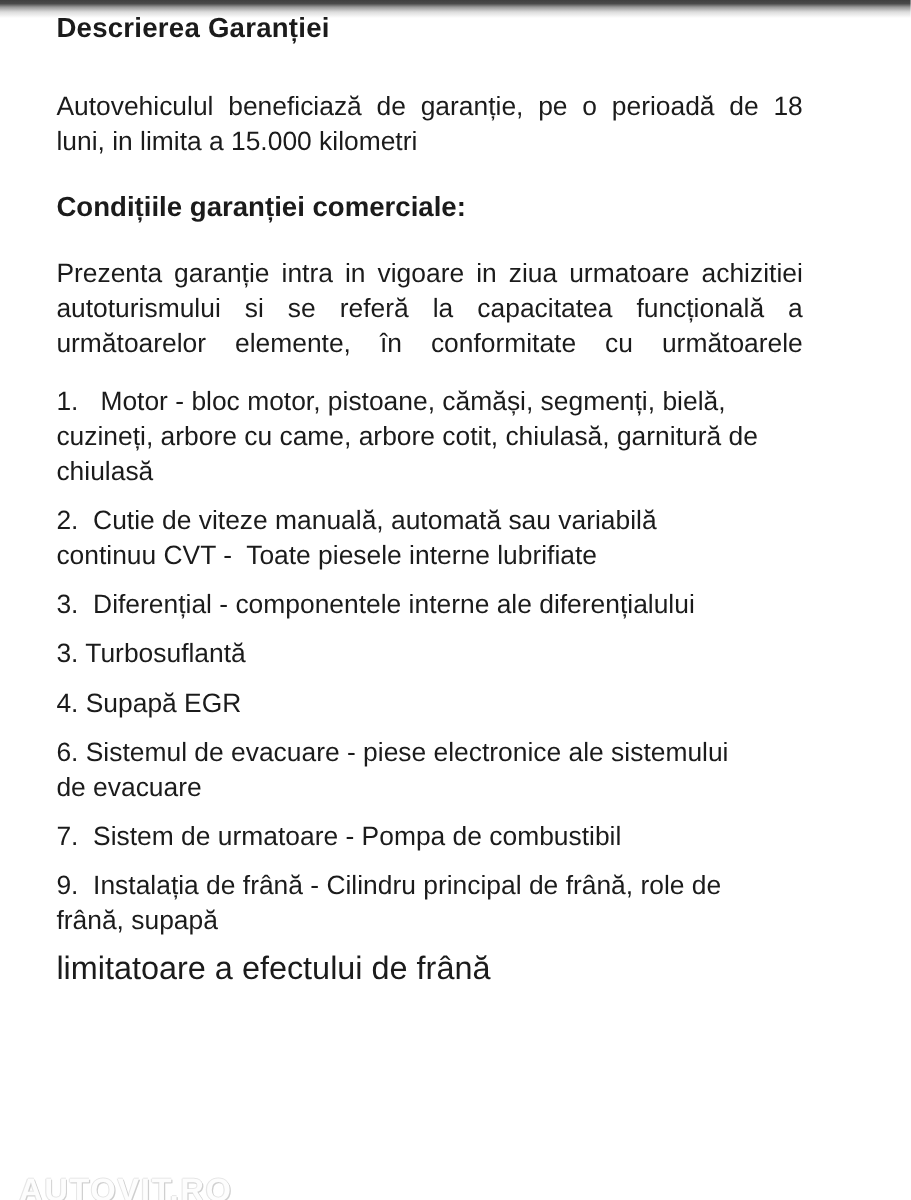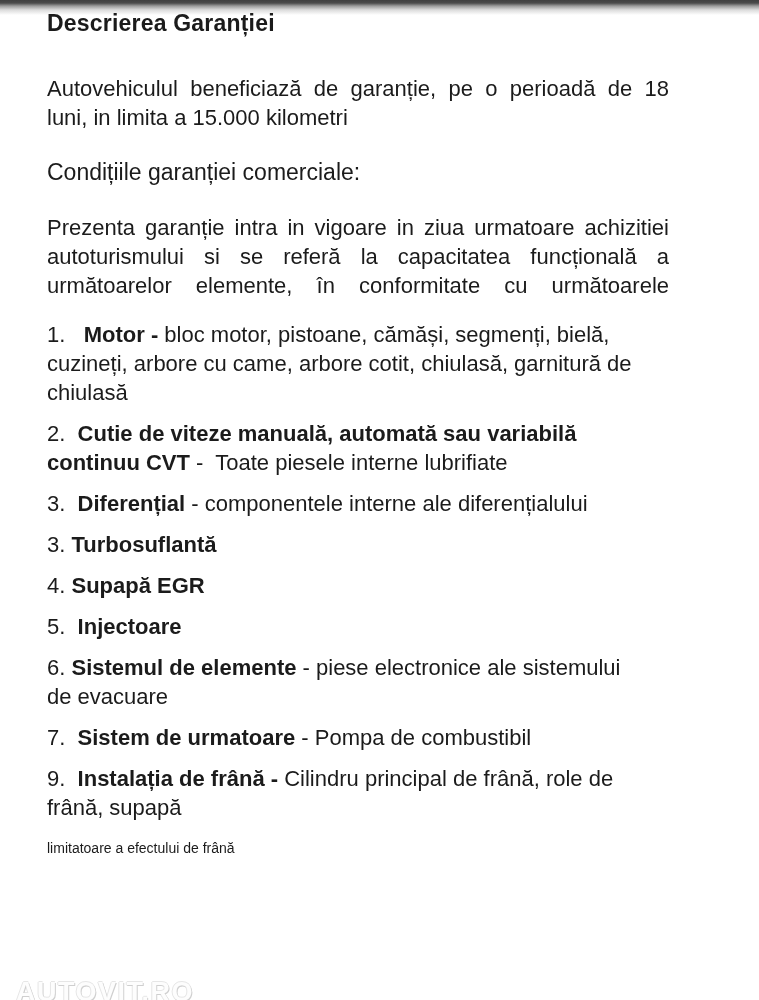--- a/index.html
+++ b/index.html
@@ -32,21 +32,21 @@
   h1.title {
     margin: 0;
     font-size: 23px;
     font-weight: bold;
     line-height: 29px;
     letter-spacing: 0.2px;
   }
   h2.subtitle {
     margin: 26px 0 0 0;
     font-size: 23px;
-    font-weight: normal;
+    font-weight: bold;
     line-height: 29px;
   }
   .para {
     width: 622px;
     font-size: 22px;
     line-height: 29px;
   }
   .para .line.stretch {
     text-align: justify;
     text-align-last: justify;
@@ -56,24 +56,24 @@
   .items {
     margin-top: 20px;
     width: 648px;
     font-size: 22px;
     line-height: 29px;
   }
   .item {
     margin: 0 0 12px 0;
     white-space: pre-line;
   }
-  .item b.lead { font-weight: bold; }
+  .item b.lead { font-weight: normal; }
   .tail {
     margin: 2px 0 2px 0;
-    font-size: 14px;
+    font-size: 27px;
     line-height: 29px;
   }
   .watermark {
     position: absolute;
     left: 16px;
     bottom: -8px;
     font-size: 27px;
     font-weight: bold;
     letter-spacing: 1.5px;
     color: #fdfdfd;
@@ -108,22 +108,21 @@
 
   <div class="items" id="items">
       <p class="item"><span>1.&nbsp;&nbsp; </span><b class="lead">Motor -</b><span> bloc motor, pistoane, cămăși, segmenți, bielă,
 cuzineți, arbore cu came, arbore cotit, chiulasă, garnitură de
 chiulasă</span></p>
       <p class="item"><span>2.&nbsp; </span><b class="lead">Cutie de viteze manuală, automată sau variabilă
 continuu CVT</b><span> -&nbsp; Toate piesele interne lubrifiate</span></p>
       <p class="item"><span>3.&nbsp; </span><b class="lead">Diferențial</b><span> - componentele interne ale diferențialului</span></p>
       <p class="item"><span>3. </span><b class="lead">Turbosuflantă</b><span></span></p>
       <p class="item"><span>4. </span><b class="lead">Supapă EGR</b><span></span></p>
-      <p class="item"><span>5.&nbsp; </span><b class="lead">Injectoare</b><span></span></p>
-      <p class="item"><span>6. </span><b class="lead">Sistemul de elemente</b><span> - piese electronice ale sistemului
+      <p class="item"><span>6. </span><b class="lead">Sistemul de evacuare</b><span> - piese electronice ale sistemului
 de evacuare</span></p>
       <p class="item"><span>7.&nbsp; </span><b class="lead">Sistem de urmatoare</b><span> - Pompa de combustibil</span></p>
       <p class="item"><span>9.&nbsp; </span><b class="lead">Instalația de frână -</b><span> Cilindru principal de frână, role de
 frână, supapă</span></p>
     </div>
 
   <p class="tail">limitatoare a efectului de frână</p>
 </div>
 
 <div class="watermark">AUTOVIT.RO</div>

